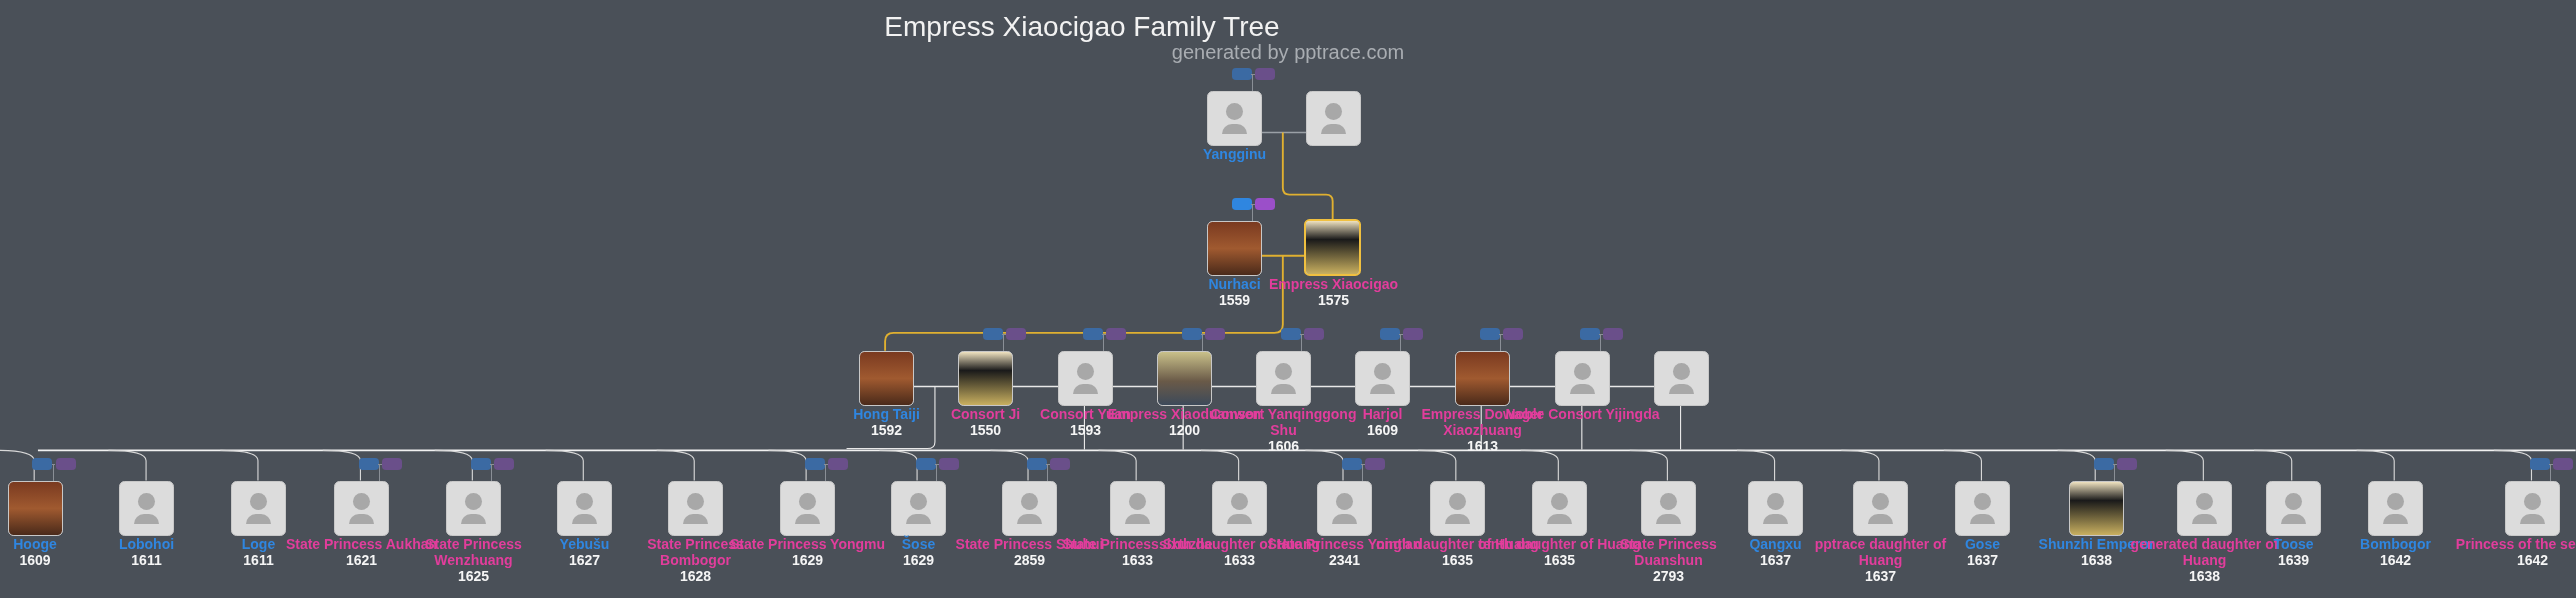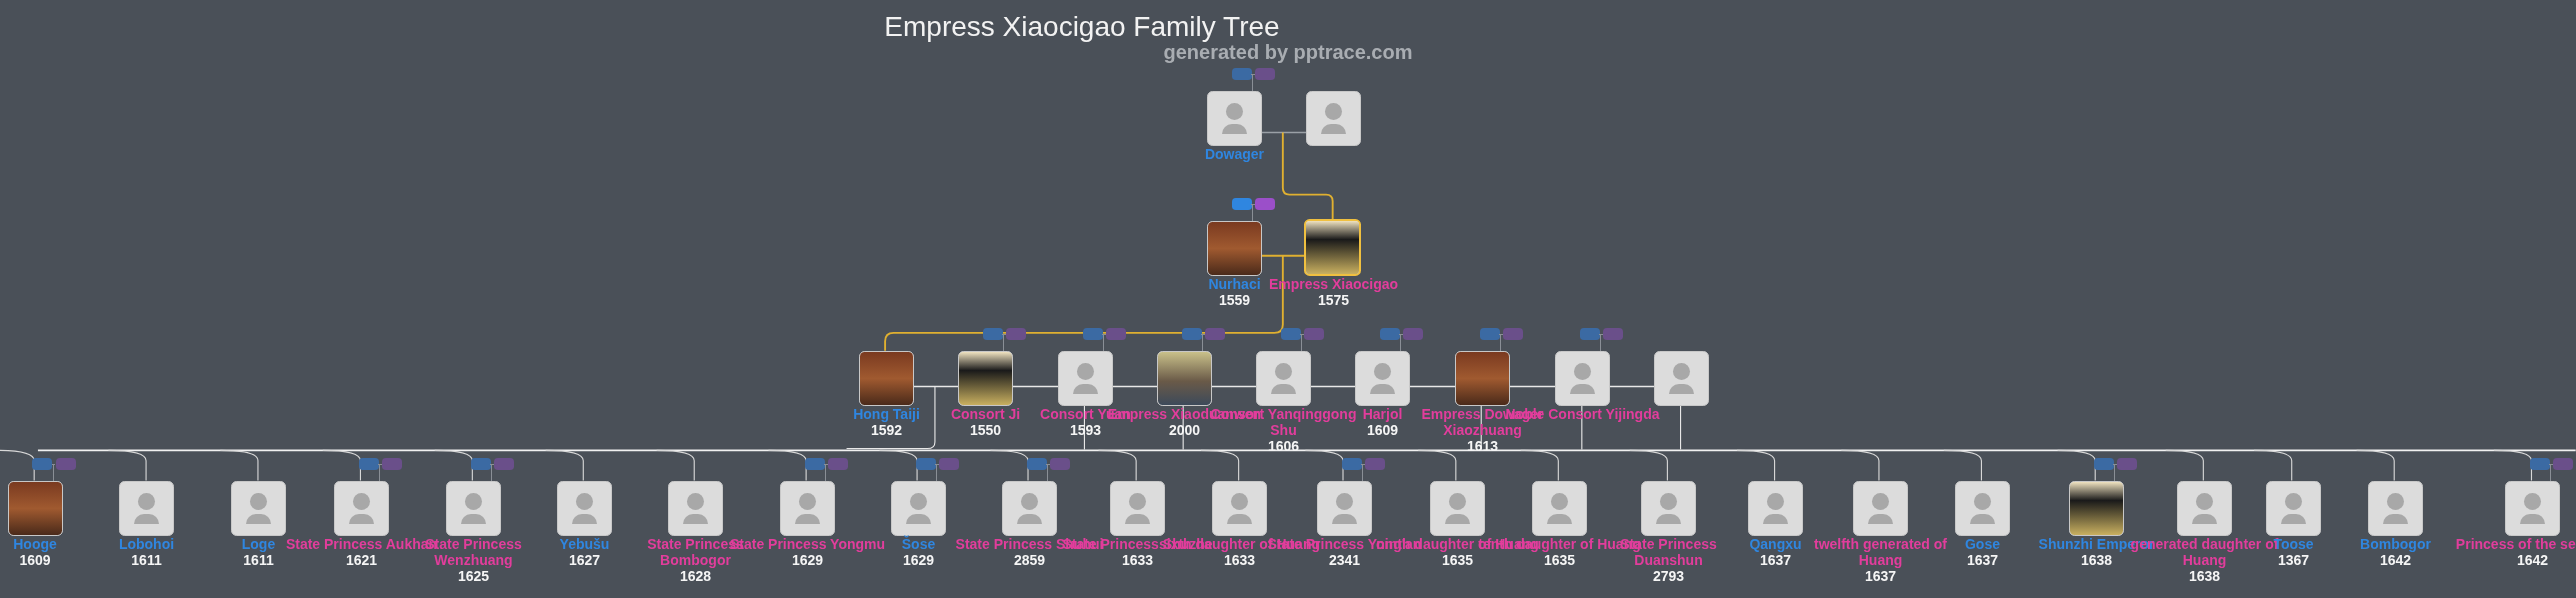--- a/index.html
+++ b/index.html
@@ -1,18 +1,18 @@
 <!DOCTYPE html>
 <html style="font-size:15px"><head>
 <meta charset="utf-8">
 <style>
   html, body { margin:0; padding:0; }
   body { width:2576px; height:598px; background:#4a5058; position:relative; overflow:hidden; font-family:"Liberation Sans", sans-serif; }
   .title { position:absolute; left:0; width:2164px; top:11.3px; text-align:center; color:#f2f2f2; font-size:28px; }
-  .subtitle { position:absolute; left:0; width:2576px; top:41px; text-align:center; color:#a9adb2; font-size:20px;font-weight:bold; }
+  .subtitle { position:absolute; left:0; width:2576px; top:41px; text-align:center; color:#a9adb2; font-size:20px; }
   svg.lines { position:absolute; left:0; top:0; }
   .node { position:absolute; width:55px; }
   .box { position:absolute; left:0; top:0; width:53px; height:53px; border-radius:5.6px; background:#dcdcdc; border:0.9px solid #c8c8c8; overflow:hidden; }
   .box.hl { border:2.8px solid #f0c040; left:-1.9px; top:-1.9px; }
   .avatar-head { position:absolute; left:18px; top:11.3px; width:17px; height:17px; border-radius:50%; background:#a8a8a8; }
   .avatar-body { position:absolute; left:14px; top:32px; width:24.5px; height:10.3px; border-radius:12.2px 12.2px 0 0; background:#a8a8a8; }
   .portrait { position:absolute; inset:0; }
   .label { position:absolute; top:55px; left:-56px; width:167px; text-align:center; font-weight:bold; font-size:14px; line-height:16px; }
   .male { color:#2f86e0; }
   .female { color:#e23d9c; }
@@ -83,21 +83,21 @@
 <div id="gen1">
     <div class="node" style="left: 1207px; top: 91px;">
       <div class="pill b"></div>
       <div class="pill p"></div>
       <div class="pill-link"></div>
       <div class="pill-stem"></div>
       <div class="box">
         <div class="avatar-head"></div>
         <div class="avatar-body"></div>
       </div>
-      <div class="label male"><span>Dowager</span><span class="year"></span></div>
+      <div class="label male"><span>Yangginu</span><span class="year"></span></div>
     </div>
     <div class="node" style="left: 1306px; top: 91px;">
       <div class="box">
         <div class="avatar-head"></div>
         <div class="avatar-body"></div>
       </div>
       <div class="label female"><span></span><span class="year"></span></div>
     </div>
   </div>
 <div id="gen2">
@@ -147,21 +147,21 @@
       <div class="label female"><span>Consort Yuan</span><span class="year">1593</span></div>
     </div>
     <div class="node" style="left: 1157px; top: 351px;">
       <div class="pill b"></div>
       <div class="pill p"></div>
       <div class="pill-link"></div>
       <div class="pill-stem"></div>
       <div class="box">
         <div class="portrait" style="background: linear-gradient(rgb(201, 192, 138) 0%, rgb(106, 90, 72) 55%, rgb(61, 74, 90) 100%);"></div>
       </div>
-      <div class="label female"><span>Empress Xiaoduanwen</span><span class="year">2000</span></div>
+      <div class="label female"><span>Empress Xiaoduanwen</span><span class="year">1200</span></div>
     </div>
     <div class="node" style="left: 1256px; top: 351px;">
       <div class="pill b"></div>
       <div class="pill p"></div>
       <div class="pill-link"></div>
       <div class="pill-stem"></div>
       <div class="box">
         <div class="avatar-head"></div>
         <div class="avatar-body"></div>
       </div>
@@ -352,21 +352,21 @@
         <div class="avatar-head"></div>
         <div class="avatar-body"></div>
       </div>
       <div class="label male"><span>Qangxu</span><span class="year">1637</span></div>
     </div>
     <div class="node" style="left: 1853px; top: 481px;">
       <div class="box">
         <div class="avatar-head"></div>
         <div class="avatar-body"></div>
       </div>
-      <div class="label female"><span>twelfth generated of Huang</span><span class="year">1637</span></div>
+      <div class="label female"><span>pptrace daughter of Huang</span><span class="year">1637</span></div>
     </div>
     <div class="node" style="left: 1955px; top: 481px;">
       <div class="box">
         <div class="avatar-head"></div>
         <div class="avatar-body"></div>
       </div>
       <div class="label male"><span>Gose</span><span class="year">1637</span></div>
     </div>
     <div class="node" style="left: 2069px; top: 481px;">
       <div class="pill b"></div>
@@ -383,21 +383,21 @@
         <div class="avatar-head"></div>
         <div class="avatar-body"></div>
       </div>
       <div class="label female"><span>generated daughter of Huang</span><span class="year">1638</span></div>
     </div>
     <div class="node" style="left: 2266px; top: 481px;">
       <div class="box">
         <div class="avatar-head"></div>
         <div class="avatar-body"></div>
       </div>
-      <div class="label male"><span>Toose</span><span class="year">1367</span></div>
+      <div class="label male"><span>Toose</span><span class="year">1639</span></div>
     </div>
     <div class="node" style="left: 2368px; top: 481px;">
       <div class="box">
         <div class="avatar-head"></div>
         <div class="avatar-body"></div>
       </div>
       <div class="label male"><span>Bombogor</span><span class="year">1642</span></div>
     </div>
     <div class="node" style="left: 2505px; top: 481px;">
       <div class="pill b"></div>

